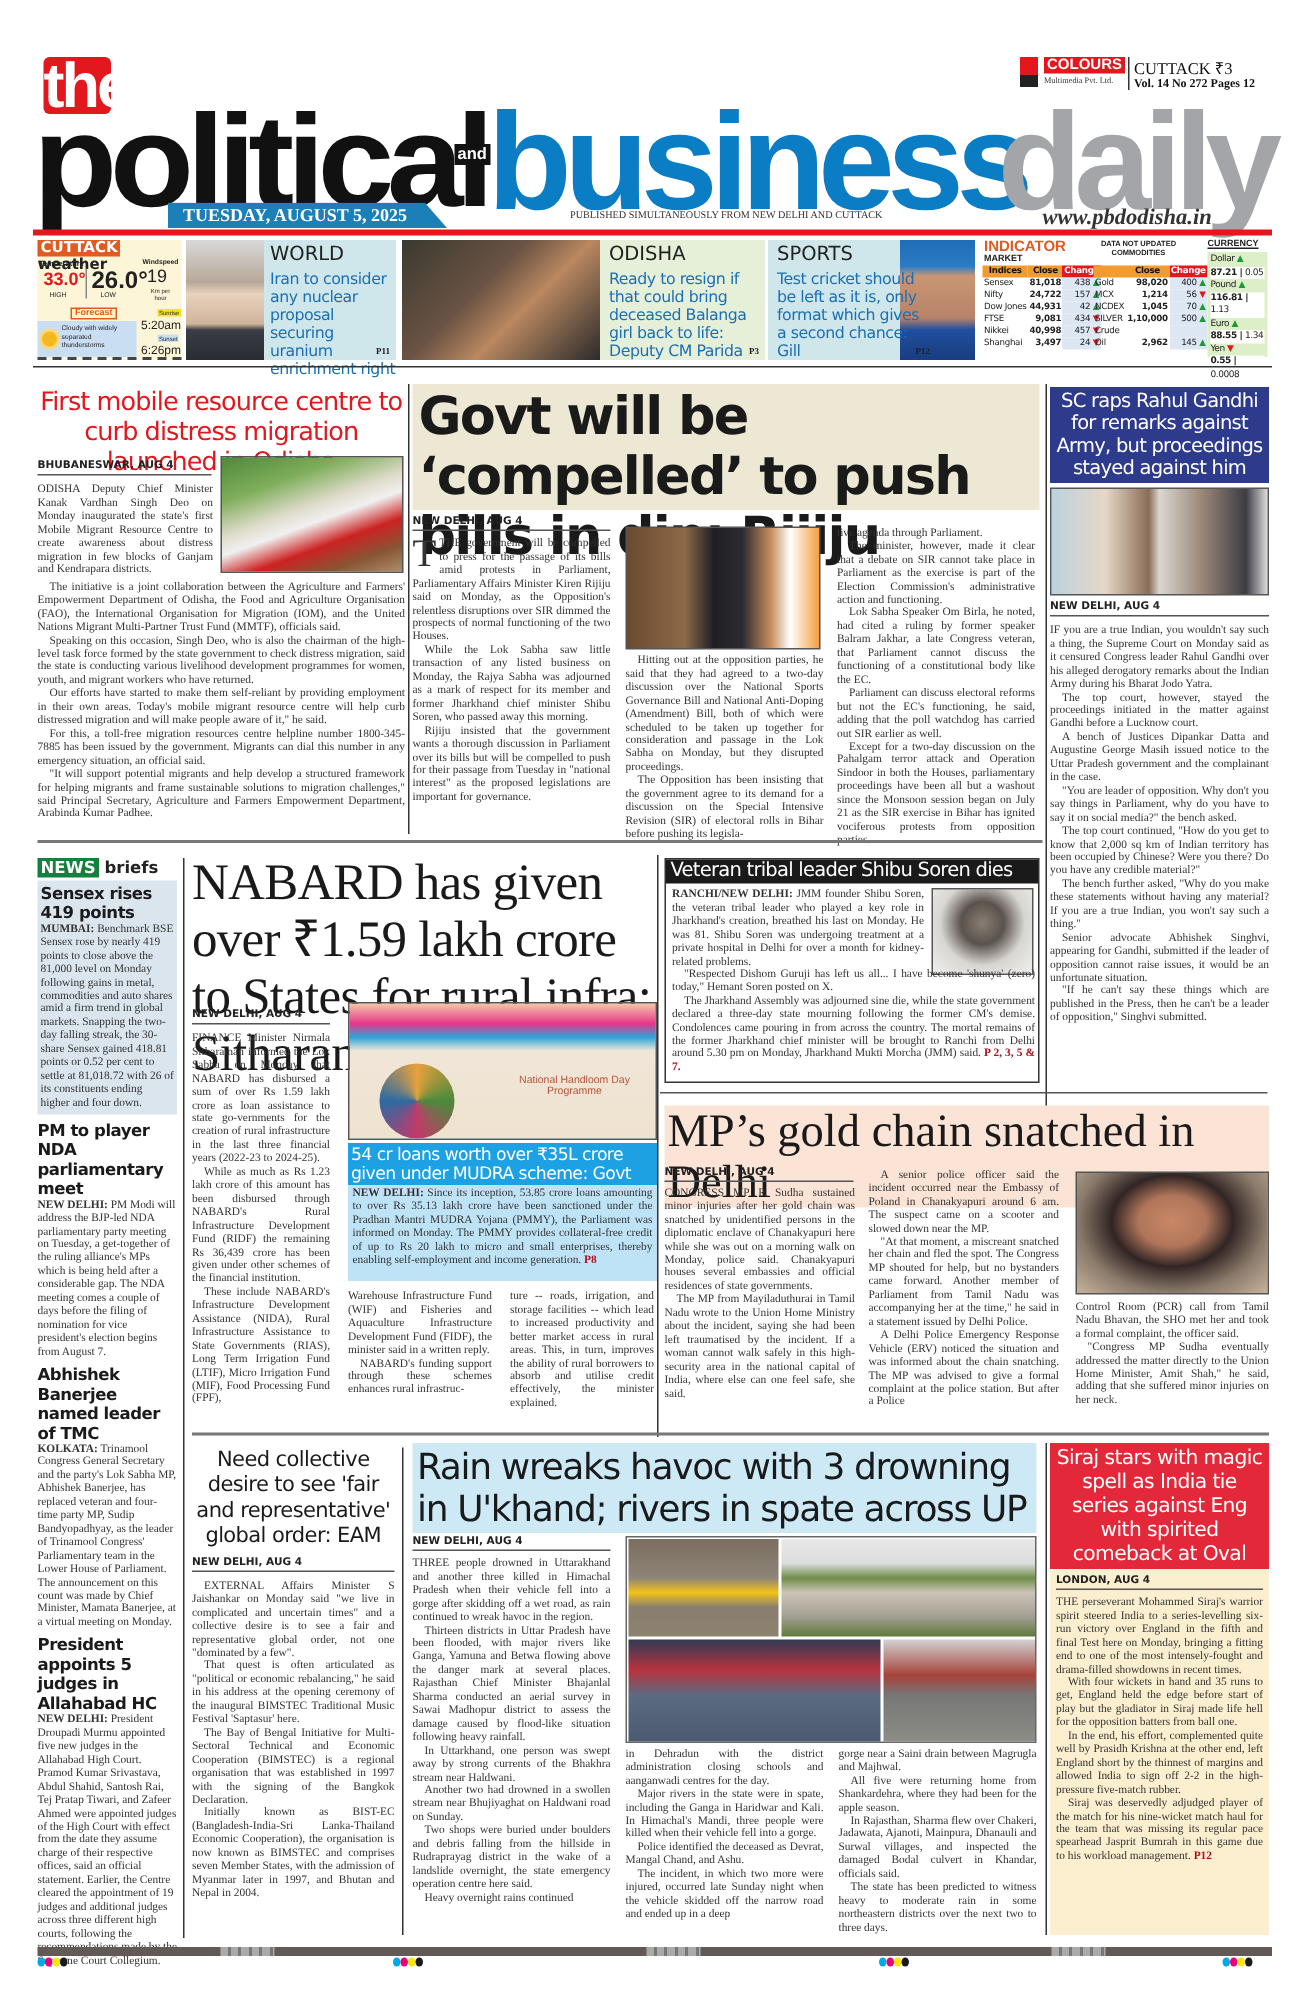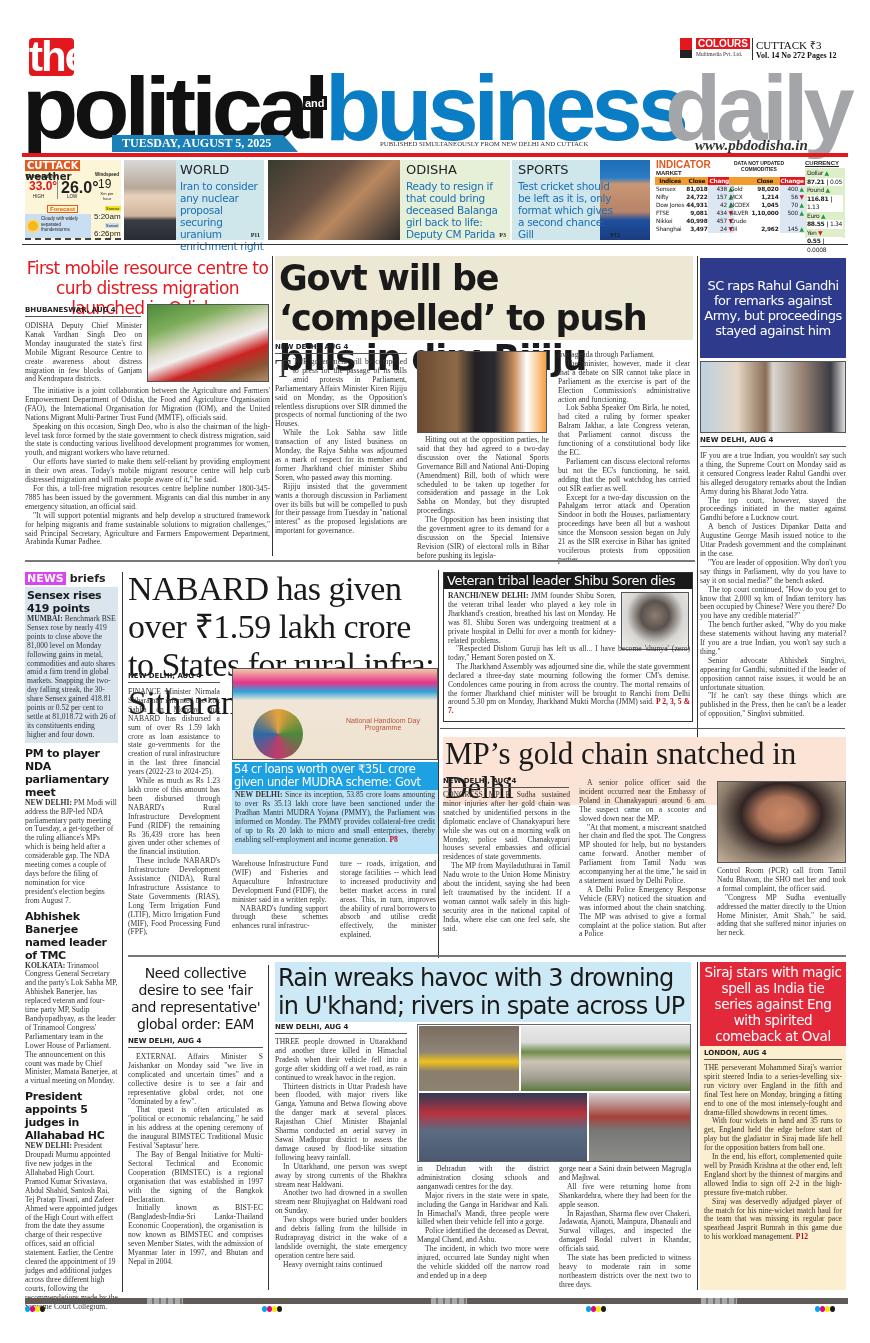--- a/index.html
+++ b/index.html
@@ -255,40 +255,40 @@
     <p class="noi">tive agenda through Parliament.</p>
     <p>The minister, however, made it clear that a debate on SIR cannot take place in Parliament as the exercise is part of the Election Commission's administrative action and functioning.</p>
     <p>Lok Sabha Speaker Om Birla, he noted, had cited a ruling by former speaker Balram Jakhar, a late Congress veteran, that Parliament cannot discuss the functioning of a constitutional body like the EC.</p>
     <p>Parliament can discuss electoral reforms but not the EC's functioning, he said, adding that the poll watchdog has carried out SIR earlier as well.</p>
     <p>Except for a two-day discussion on the Pahalgam terror attack and Operation Sindoor in both the Houses, parliamentary proceedings have been all but a washout since the Monsoon session began on July 21 as the SIR exercise in Bihar has ignited vociferous protests from opposition parties.</p>
   </div>
 </div>
 <div class="vrule" style="left:697px;top:256px;height:508px"></div>
 
 <div class="abs" style="left:700px;top:258px;width:146px">
-  <div style="background:#2e3a8c;color:#fff;font-family:'DejaVu Sans',sans-serif;font-size:13px;line-height:15px;text-align:center;padding:20px 1px;letter-spacing:-0.5px">SC raps Rahul Gandhi for remarks against Army, but proceedings stayed against him</div>
+  <div style="background:#2e3a8c;color:#fff;font-family:'DejaVu Sans',sans-serif;font-size:13px;line-height:15px;text-align:center;padding:2px 1px;letter-spacing:-0.5px">SC raps Rahul Gandhi for remarks against Army, but proceedings stayed against him</div>
   <div class="img-box" style="margin-top:3px;height:72px;background:linear-gradient(90deg,#bcd2e0 0%,#e6d7c7 25%,#8a6d58 45%,#dad7d0 50%,#9a8577 70%,#3c3c44 90%,#ddd 100%)"></div>
   <div class="dateline" style="margin-top:3px">NEW DELHI, AUG 4</div>
   <div class="body-txt">
     <p class="noi">IF you are a true Indian, you wouldn't say such a thing, the Supreme Court on Monday said as it censured Congress leader Rahul Gandhi over his alleged derogatory remarks about the Indian Army during his Bharat Jodo Yatra.</p>
     <p>The top court, however, stayed the proceedings initiated in the matter against Gandhi before a Lucknow court.</p>
     <p>A bench of Justices Dipankar Datta and Augustine George Masih issued notice to the Uttar Pradesh government and the complainant in the case.</p>
     <p>"You are leader of opposition. Why don't you say things in Parliament, why do you have to say it on social media?" the bench asked.</p>
     <p>The top court continued, "How do you get to know that 2,000 sq km of Indian territory has been occupied by Chinese? Were you there? Do you have any credible material?"</p>
     <p>The bench further asked, "Why do you make these statements without having any material? If you are a true Indian, you won't say such a thing."</p>
     <p>Senior advocate Abhishek Singhvi, appearing for Gandhi, submitted if the leader of opposition cannot raise issues, it would be an unfortunate situation.</p>
     <p>"If he can't say these things which are published in the Press, then he can't be a leader of opposition," Singhvi submitted.</p>
   </div>
 </div>
 
 <div class="hrule" style="left:25px;top:560px;width:670px"></div>
 
 <div class="abs" style="left:25px;top:572px;width:93px">
   <div style="font-family:'DejaVu Sans',sans-serif;font-weight:bold;font-size:11px;margin-bottom:2px">
-    <span style="background:#d946ef;color:#fff;padding:0 2px">NEWS</span>
+    <span style="background:#15803d;color:#fff;padding:0 2px">NEWS</span>
     <span>briefs</span>
   </div>
   <div style="background:#dbe5ee;padding:2px 2px 3px">
     <div class="briefs-h">Sensex rises 419 points</div>
     <div class="body-txt" style="text-align:left"><b>MUMBAI:</b><span> Benchmark BSE Sensex rose by nearly 419 points to close above the 81,000 level on Monday following gains in metal, commodities and auto shares amid a firm trend in global markets. Snapping the two-day falling streak, the 30-share Sensex gained 418.81 points or 0.52 per cent to settle at 81,018.72 with 26 of its constituents ending higher and four down.</span></div>
   </div>
   <div style="padding:4px 0 0">
     <div class="briefs-h">PM to player NDA parliamentary meet</div>
     <div class="body-txt" style="text-align:left"><b>NEW DELHI:</b><span> PM Modi will address the BJP-led NDA parliamentary party meeting on Tuesday, a get-together of the ruling alliance's MPs which is being held after a considerable gap. The NDA meeting comes a couple of days before the filing of nomination for vice president's election begins from August 7.</span></div>
   </div>

